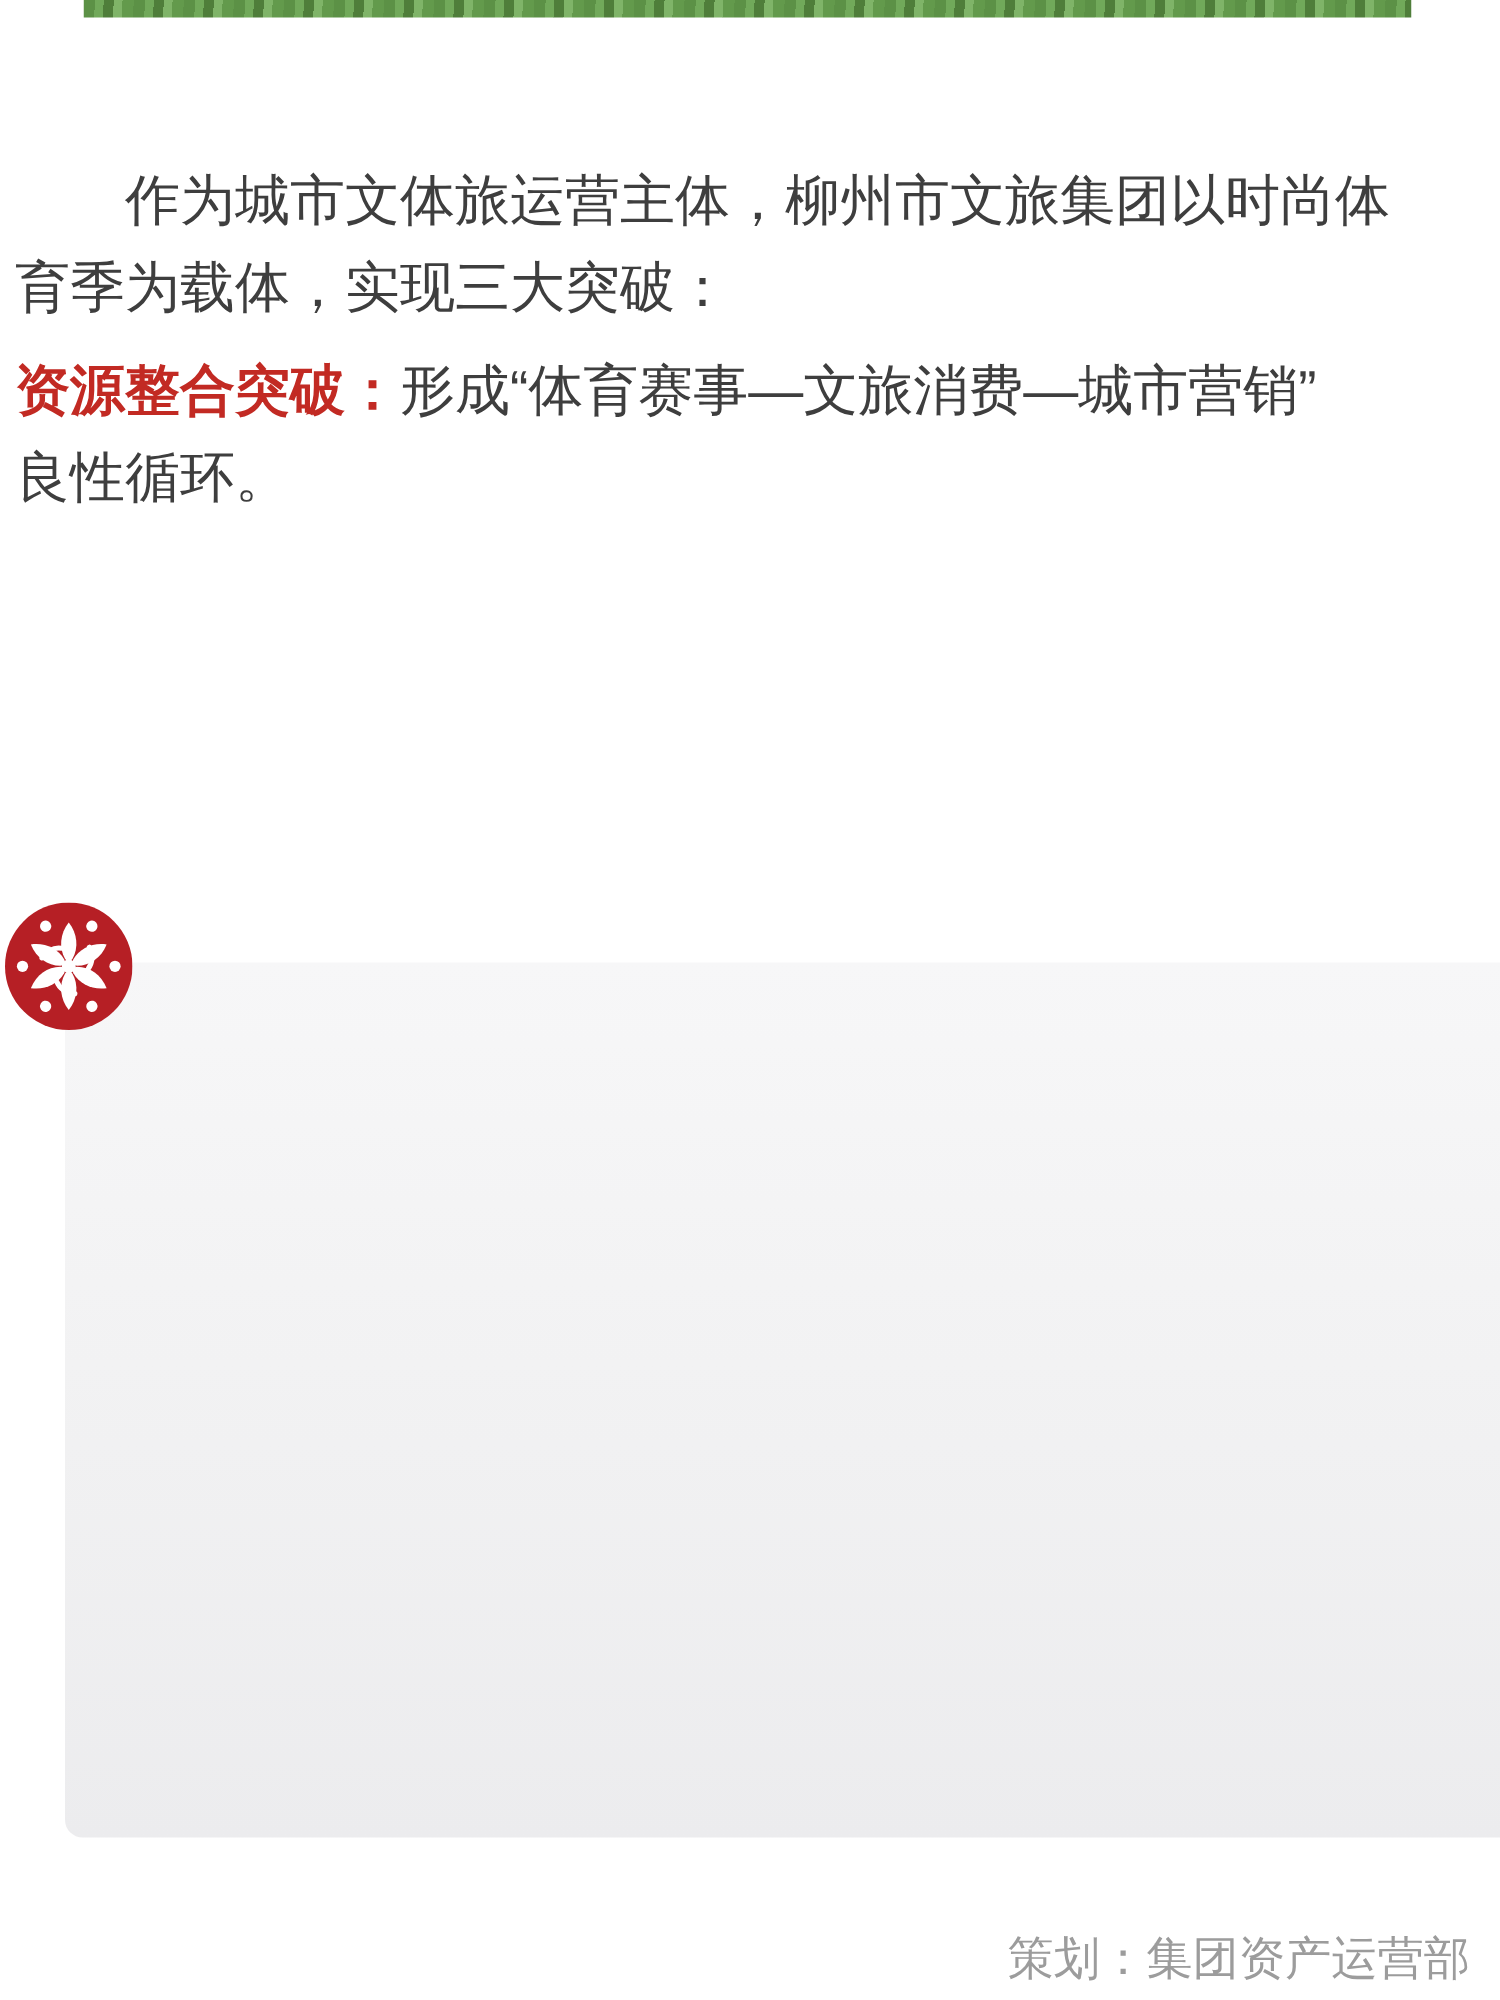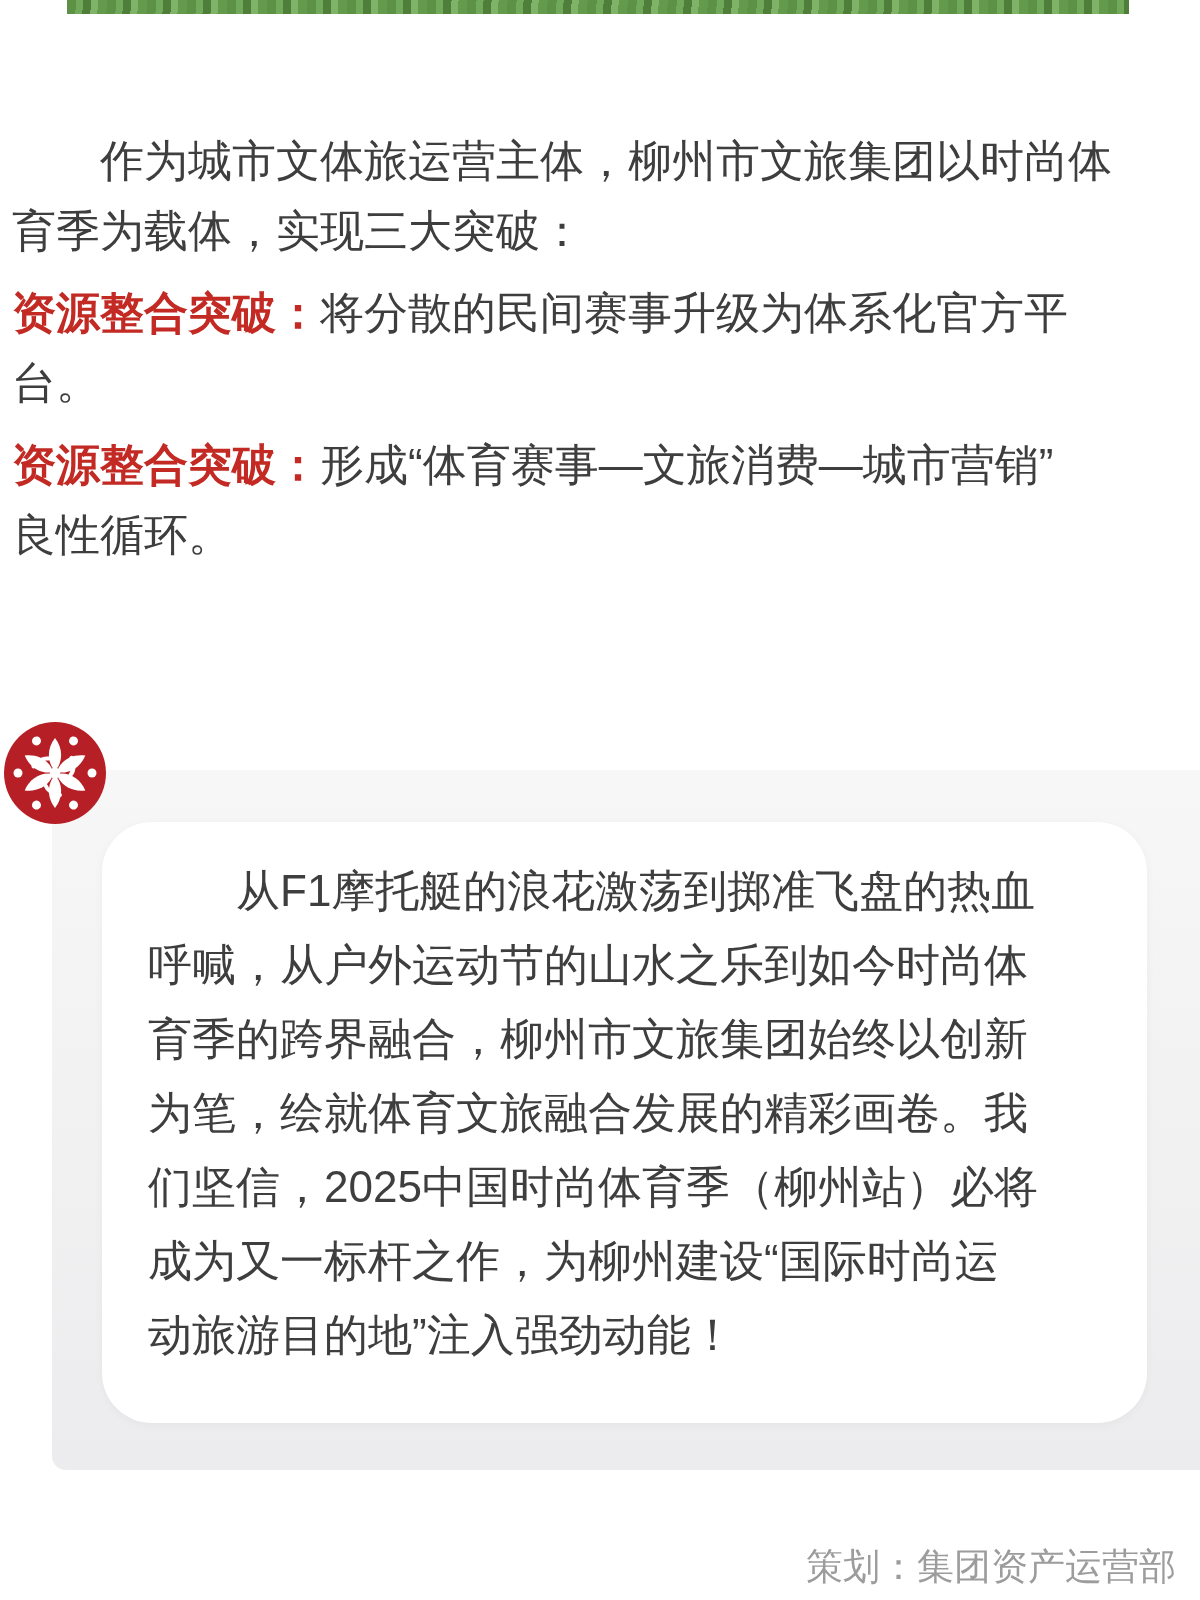--- a/index.html
+++ b/index.html
@@ -43,37 +43,26 @@
 </head>
 <body>
 
 <div class="page">
 
   <div class="grass"></div>
 
   <div class="article">
     <p class="intro">作为城市文体旅运营主体，柳州市文旅集团以时尚体
 育季为载体，实现三大突破：</p>
-    <p><span class="label">资源整合突破：</span><span>将分散的民间赛事升级为体系化官方平
-台。</span></p>
     <p><span class="label">资源整合突破：</span><span>形成“体育赛事—文旅消费—城市营销”
 良性循环。</span></p>
   </div>
 
   <div class="panel"></div>
 
-  <div class="card">
-    <p class="card-text">从F1摩托艇的浪花激荡到掷准飞盘的热血
-呼喊，从户外运动节的山水之乐到如今时尚体
-育季的跨界融合，柳州市文旅集团始终以创新
-为笔，绘就体育文旅融合发展的精彩画卷。我
-们坚信，2025中国时尚体育季（柳州站）必将
-成为又一标杆之作，为柳州建设“国际时尚运
-动旅游目的地”注入强劲动能！</p>
-  </div>
 
   <div class="emblem">
     <svg width="102" height="102" viewBox="0 0 102 102" xmlns="http://www.w3.org/2000/svg">
       <circle cx="51" cy="51" r="51" fill="#B61F25"></circle>
       <g fill="#ffffff">
         <g transform="rotate(0 51 51)">
             <path d="M51 16 C44 25 43 36 48 45 C49.5 47.5 52.5 47.5 54 45 C59 36 58 25 51 16 Z"></path>
           </g>
         <g transform="rotate(60 51 51)">
             <path d="M51 16 C44 25 43 36 48 45 C49.5 47.5 52.5 47.5 54 45 C59 36 58 25 51 16 Z"></path>

